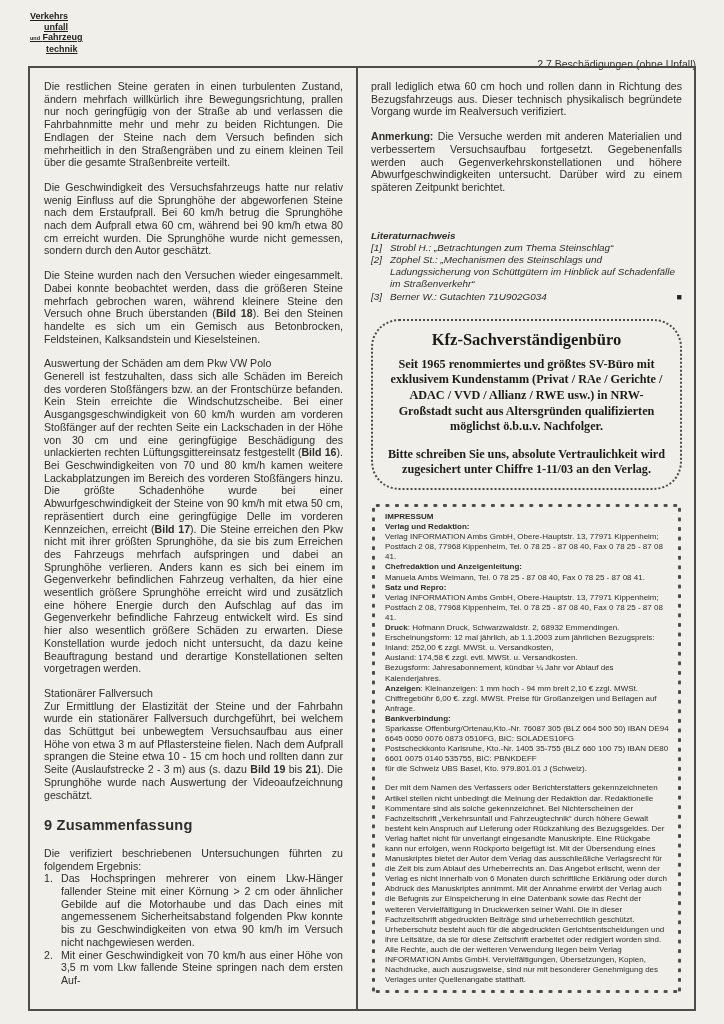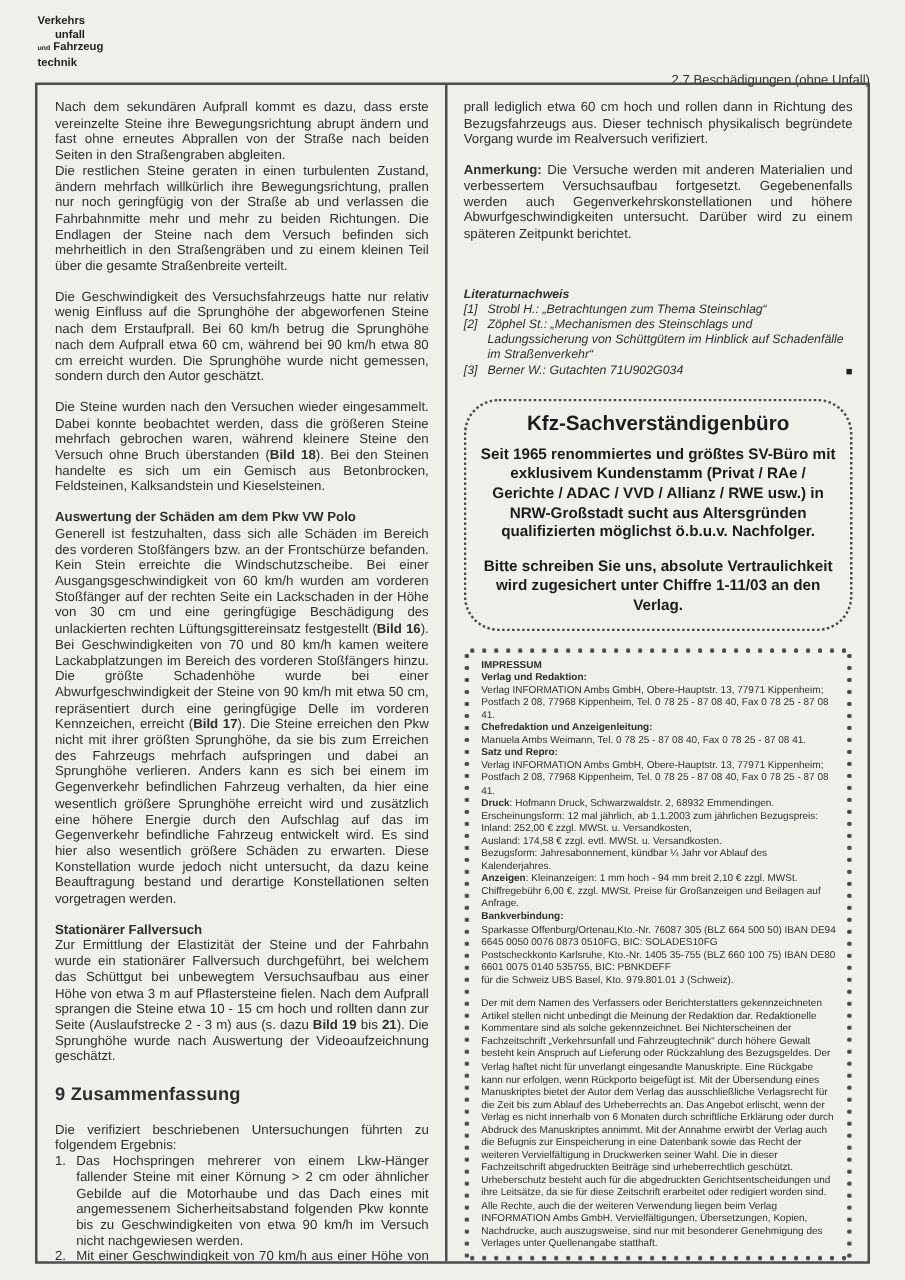--- a/index.html
+++ b/index.html
@@ -7,59 +7,59 @@
     width:724px;height:1024px;
     background:#f1efe9;
     font-family:"Liberation Sans",sans-serif;
     color:#2f2f2f;
     position:relative;
     overflow:hidden;
   }
   .page{position:relative;width:724px;height:1024px;}
 
   
-  .logo{position:absolute;left:30px;top:11px;font-weight:bold;font-size:9px;line-height:10.5px;color:#1f1f1f;}
+  .logo{position:absolute;left:30px;top:11px;font-weight:bold;font-size:9px;line-height:10.5px;color:#1f1f1f;text-decoration:underline;}
   .logo .l2{margin-left:14px;}
   .logo .l3 .und{font-size:5.5px;font-weight:bold;}
-  .logo .l4{}
+  .logo .l4{margin-left:16px;}
   .secref{position:absolute;top:58px;right:28px;font-size:10.5px;color:#333;}
 
   
   .contentbox{
     position:absolute;left:28px;top:66px;width:668px;height:945px;
     border:2px solid #4d4d4d;display:flex;box-sizing:border-box;
   }
   .col{box-sizing:border-box;overflow:hidden;}
   .colL{width:328px;border-right:2px solid #4d4d4d;padding:12px 13px 8px 14px;}
   .colR{flex:1;padding:12px 12px 8px 13px;}
 
   
   .blk{font-size:10.6px;line-height:12.7px;color:#2e2e2e;}
   .p{text-align:justify;}
-  .h{font-weight:bold;}
+  .h{font-weight:normal;}
   .h1{font-weight:bold;font-size:14.6px;margin:18px 0 15px 0;letter-spacing:.2px;}
   .sp{margin-top:12px;}
   .sp2{margin-top:36px;}
   .li{position:relative;padding-left:17px;text-align:justify;}
   .li .num{position:absolute;left:0;}
   .b{font-weight:bold;}
 
   
   .lith{font-style:italic;font-weight:bold;font-size:9.9px;line-height:12.2px;}
   .lit{font-style:italic;font-size:9.9px;line-height:12.2px;position:relative;padding-left:19px;}
   .lit .num{position:absolute;left:0;font-style:italic;}
   .endsq{float:right;font-style:normal;font-size:9px;color:#222;line-height:12px;}
 
   
   .adbox{
     margin-top:16px;
     border:2px dotted #4a4a4a;border-radius:28px;
     padding:7px 10px 10px 10px;
     text-align:center;
-    font-family:Liberation Sans, sans-serif;color:#1c1c1c;
+    font-family:Liberation Serif, serif;color:#1c1c1c;
   }
   .adtitle{font-weight:bold;font-size:16.5px;margin:2px 0 7px 0;}
   .adp{font-weight:bold;font-size:12.2px;line-height:15.6px;margin:0;}
   .adp2{margin-top:12px;}
 
   
   .impressum{
     margin-top:13px;
     position:relative;
     padding:9px 13px 9px 14px;
@@ -85,21 +85,20 @@
     <div class="l1">Verkehrs</div>
     <div class="l2">unfall</div>
     <div class="l3"><span class="und">und</span> <span>Fahrzeug</span></div>
     <div class="l4">technik</div>
   </div>
 
   <div class="secref">2.7 Beschädigungen (ohne Unfall)</div>
 
   <div class="contentbox">
     <div class="col colL">
-        <div class="blk p"><span>Nach dem sekundären Aufprall kommt es dazu, dass erste vereinzelte Steine ihre Bewegungsrichtung abrupt ändern und fast ohne erneutes Abprallen von der Straße nach beiden Seiten in den Straßengraben abgleiten.</span></div>
         <div class="blk p"><span>Die restlichen Steine geraten in einen turbulenten Zustand, ändern mehrfach willkürlich ihre Bewegungsrichtung, prallen nur noch geringfügig von der Straße ab und verlassen die Fahrbahnmitte mehr und mehr zu beiden Richtungen. Die Endlagen der Steine nach dem Versuch befinden sich mehrheitlich in den Straßengräben und zu einem kleinen Teil über die gesamte Straßenbreite verteilt.</span></div>
         <div class="blk p sp"><span>Die Geschwindigkeit des Versuchsfahrzeugs hatte nur relativ wenig Einfluss auf die Sprunghöhe der abgeworfenen Steine nach dem Erstaufprall. Bei 60 km/h betrug die Sprunghöhe nach dem Aufprall etwa 60 cm, während bei 90 km/h etwa 80 cm erreicht wurden. Die Sprunghöhe wurde nicht gemessen, sondern durch den Autor geschätzt.</span></div>
         <div class="blk p sp"><span>Die Steine wurden nach den Versuchen wieder eingesammelt. Dabei konnte beobachtet werden, dass die größeren Steine mehrfach gebrochen waren, während kleinere Steine den Versuch ohne Bruch überstanden (</span><span class="b">Bild 18</span><span>). Bei den Steinen handelte es sich um ein Gemisch aus Betonbrocken, Feldsteinen, Kalksandstein und Kieselsteinen.</span></div>
         <div class="blk h sp"><span>Auswertung der Schäden am dem Pkw VW Polo</span></div>
         <div class="blk p"><span>Generell ist festzuhalten, dass sich alle Schäden im Bereich des vorderen Stoßfängers bzw. an der Frontschürze befanden. Kein Stein erreichte die Windschutzscheibe. Bei einer Ausgangsgeschwindigkeit von 60 km/h wurden am vorderen Stoßfänger auf der rechten Seite ein Lackschaden in der Höhe von 30 cm und eine geringfügige Beschädigung des unlackierten rechten Lüftungsgittereinsatz festgestellt (</span><span class="b">Bild 16</span><span>). Bei Geschwindigkeiten von 70 und 80 km/h kamen weitere Lackabplatzungen im Bereich des vorderen Stoßfängers hinzu. Die größte Schadenhöhe wurde bei einer Abwurfgeschwindigkeit der Steine von 90 km/h mit etwa 50 cm, repräsentiert durch eine geringfügige Delle im vorderen Kennzeichen, erreicht (</span><span class="b">Bild 17</span><span>). Die Steine erreichen den Pkw nicht mit ihrer größten Sprunghöhe, da sie bis zum Erreichen des Fahrzeugs mehrfach aufspringen und dabei an Sprunghöhe verlieren. Anders kann es sich bei einem im Gegenverkehr befindlichen Fahrzeug verhalten, da hier eine wesentlich größere Sprunghöhe erreicht wird und zusätzlich eine höhere Energie durch den Aufschlag auf das im Gegenverkehr befindliche Fahrzeug entwickelt wird. Es sind hier also wesentlich größere Schäden zu erwarten. Diese Konstellation wurde jedoch nicht untersucht, da dazu keine Beauftragung bestand und derartige Konstellationen selten vorgetragen werden.</span></div>
         <div class="blk h sp"><span>Stationärer Fallversuch</span></div>
         <div class="blk p"><span>Zur Ermittlung der Elastizität der Steine und der Fahrbahn wurde ein stationärer Fallversuch durchgeführt, bei welchem das Schüttgut bei unbewegtem Versuchsaufbau aus einer Höhe von etwa 3 m auf Pflastersteine fielen. Nach dem Aufprall sprangen die Steine etwa 10 - 15 cm hoch und rollten dann zur Seite (Auslaufstrecke 2 - 3 m) aus (s. dazu </span><span class="b">Bild 19</span><span> bis </span><span class="b">21</span><span>). Die Sprunghöhe wurde nach Auswertung der Videoaufzeichnung geschätzt.</span></div>
         <div class="blk h1"><span>9  Zusammenfassung</span></div>
         <div class="blk p"><span>Die verifiziert beschriebenen Untersuchungen führten zu folgendem Ergebnis:</span></div>
         <div class="blk li"><span class="num">1.</span><span>Das Hochspringen mehrerer von einem Lkw-Hänger fallender Steine mit einer Körnung &gt; 2 cm oder ähnlicher Gebilde auf die Motorhaube und das Dach eines mit angemessenem Sicherheitsabstand folgenden Pkw konnte bis zu Geschwindigkeiten von etwa 90 km/h im Versuch nicht nachgewiesen werden.</span></div>

